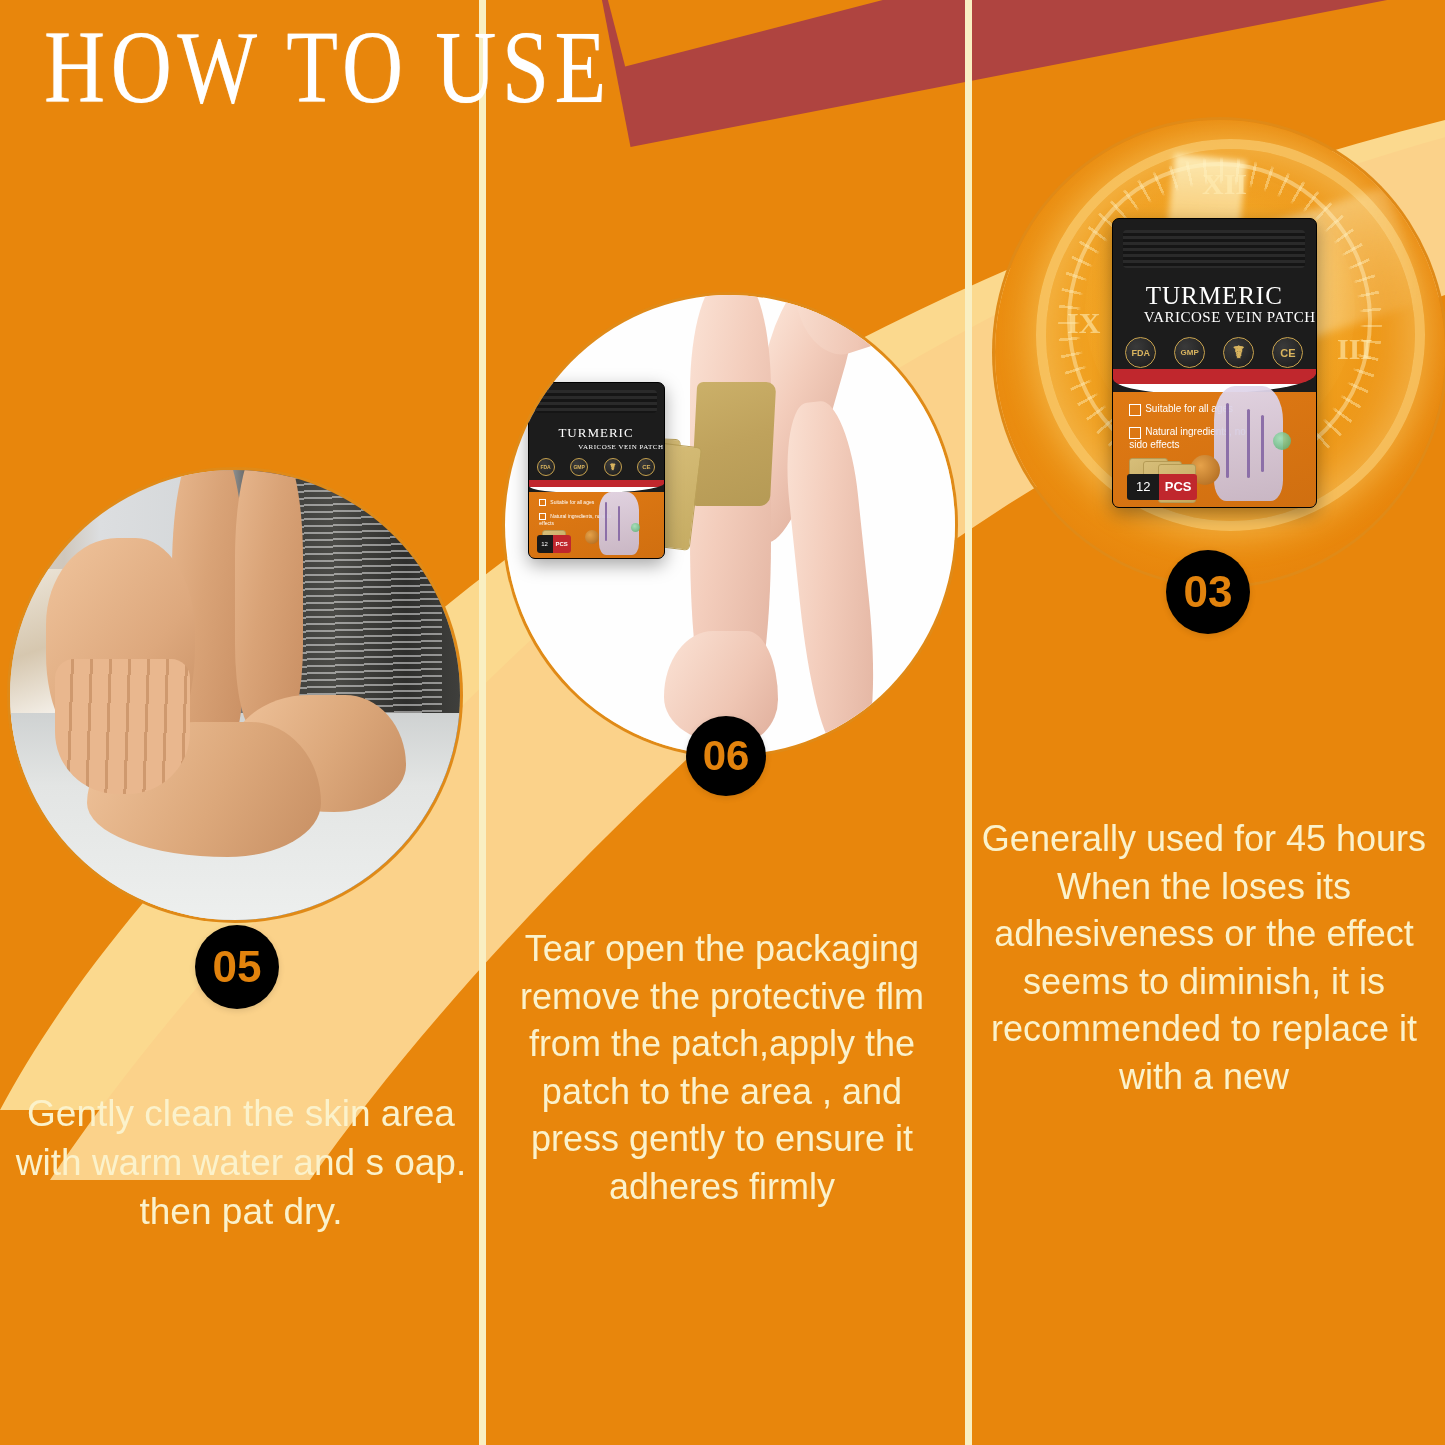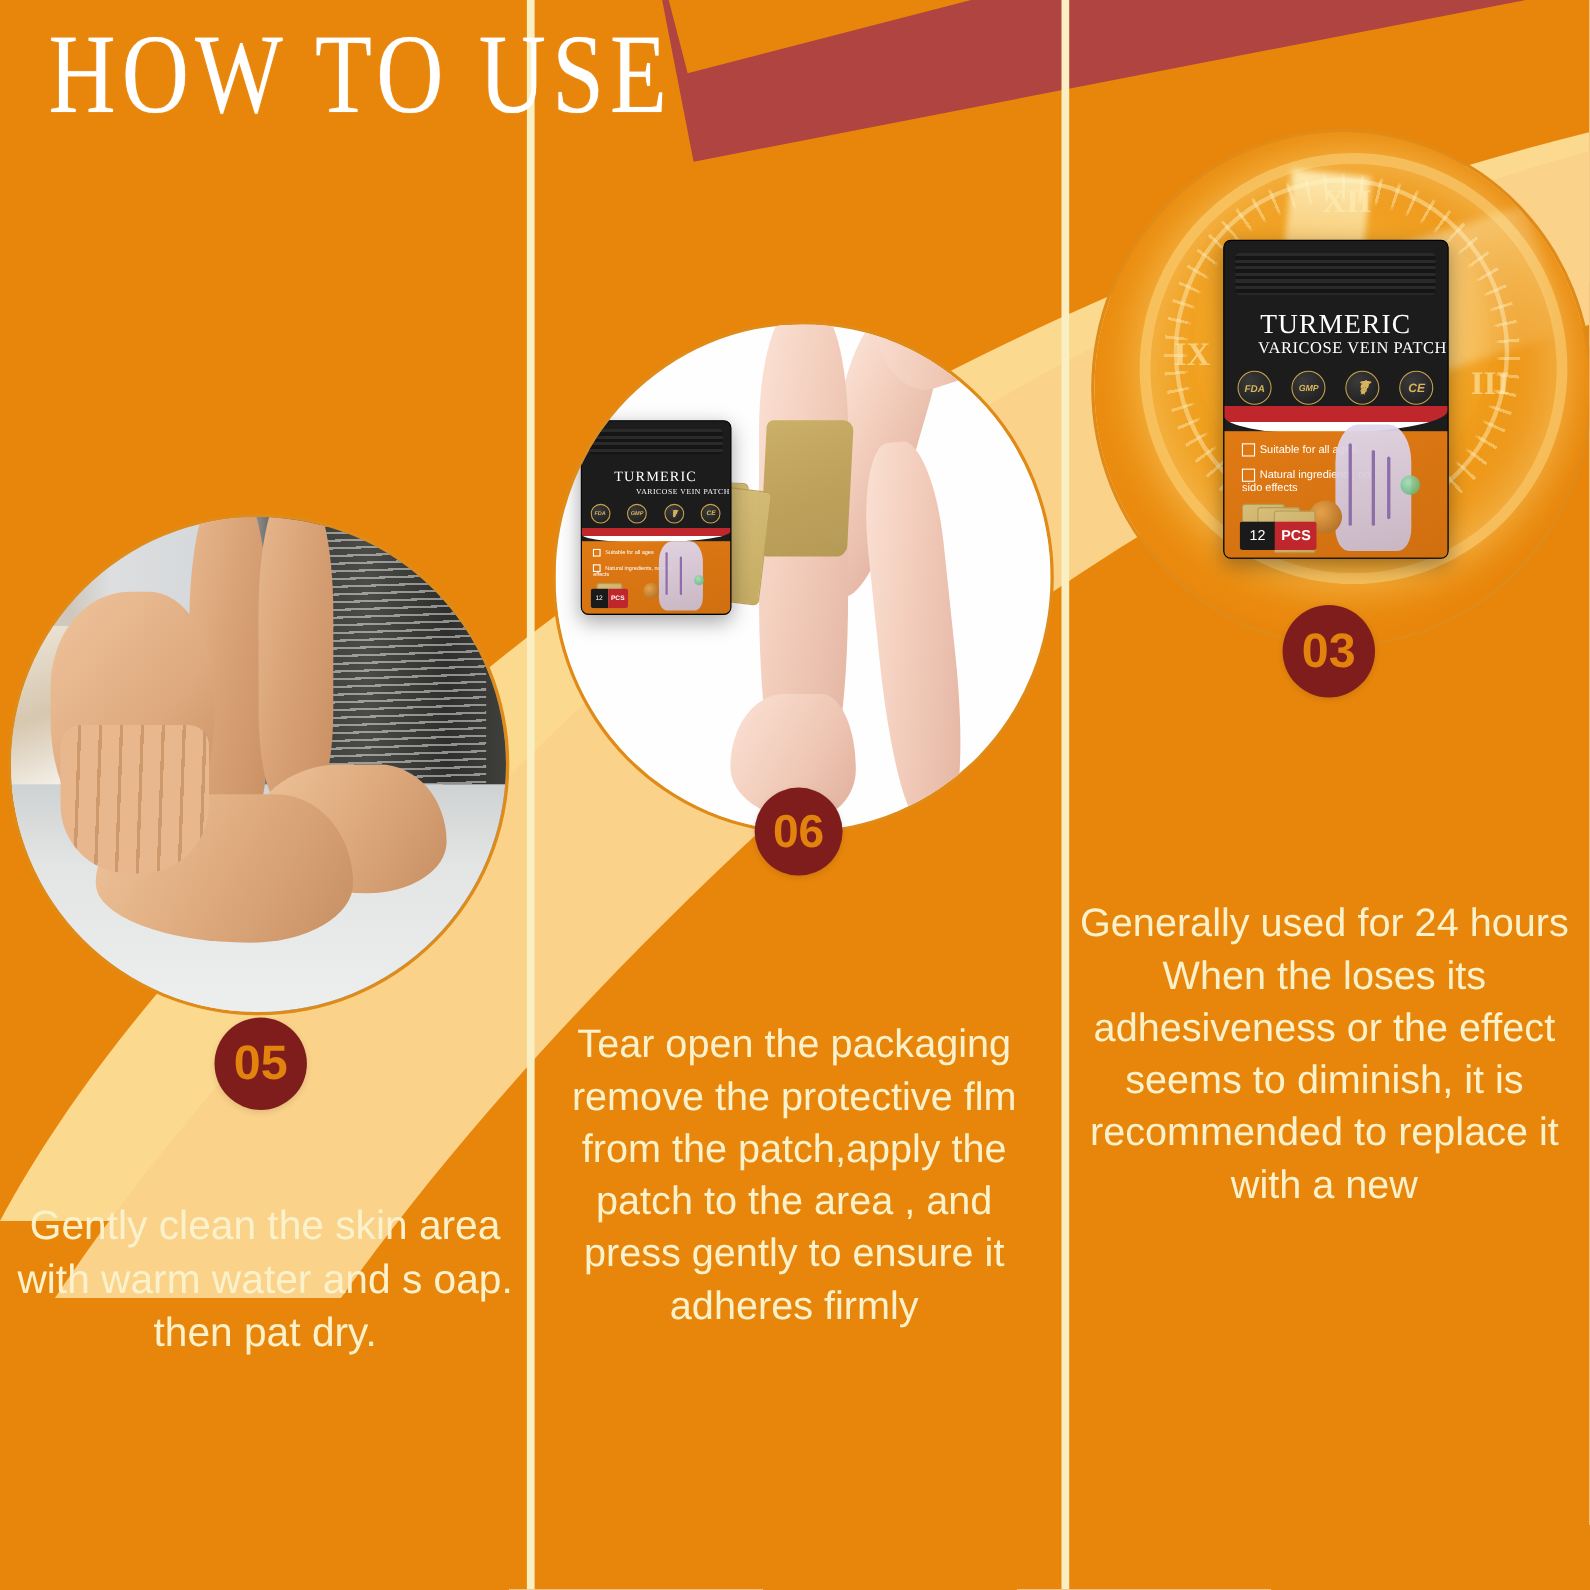--- a/index.html
+++ b/index.html
@@ -154,42 +154,42 @@
        background:repeating-linear-gradient(180deg,#2A2A2A 0 3px,#151515 3px 6px);
        border-radius:4px;}
   .pkg-title{position:absolute;left:0;right:0;text-align:center;color:#FFF;
        font-family:"Liberation Serif",serif;letter-spacing:1px;}
   .pkg-sub{position:absolute;left:0;right:0;text-align:right;color:#FFF;
        font-family:"Liberation Serif",serif;letter-spacing:.5px;}
   .badges{position:absolute;left:6%;right:6%;display:flex;justify-content:space-between;align-items:center;}
   .badge{border-radius:50%;border:1px solid #C7A24E;color:#D9B45E;
        display:flex;align-items:center;justify-content:center;
        font-family:"Liberation Sans",sans-serif;font-weight:700;
-       background:radial-gradient(circle at 35% 30%,#3A3A3A,#1A1A1A);font-style:italic;}
+       background:radial-gradient(circle at 35% 30%,#3A3A3A,#1A1A1A);}
   .pkg-wave{position:absolute;left:0;right:0;}
   .pkg-lower{position:absolute;left:0;right:0;bottom:0;
        background:linear-gradient(160deg,#E07A14 0%,#D06F10 100%);}
   .pkg-chk{position:absolute;color:#FFF;font-family:"Liberation Sans",sans-serif;}
   .pkg-chkbox{display:inline-block;border:1.5px solid #fff;margin-right:4px;vertical-align:middle;}
   .pkg-legs{position:absolute;border-radius:30% 30% 18% 18%;
        background:linear-gradient(170deg,rgba(225,215,235,.95),rgba(200,190,215,.9));}
   .vein{position:absolute;background:#8C6FA8;border-radius:2px;}
   .pkg-pcs{position:absolute;display:flex;align-items:stretch;border-radius:3px;overflow:hidden;}
   .pcs-num{background:#1A1A1A;color:#fff;display:flex;align-items:center;justify-content:center;}
   .pcs-lbl{background:#C0272D;color:#fff;display:flex;align-items:center;justify-content:center;font-weight:700;}
   .turmeric-dot{position:absolute;border-radius:50%;
        background:radial-gradient(circle at 35% 35%,#E6A24A,#A9641B);}
   .pkg-sheet{position:absolute;background:linear-gradient(150deg,#D7BE79,#C3A85F);border:1px solid #B59B55;border-radius:3px;}
   .green-dot{position:absolute;border-radius:50%;background:radial-gradient(circle at 40% 35%,#9FE3B5,#4FA86B);opacity:.85;}
 
   
   .numbadge{
     position:absolute;
     border-radius:50%;
-    background:#7f1d1d;
+    background:#000000;
     display:flex;align-items:center;justify-content:center;
     color:#E2830D;
     font-family:"Liberation Sans",sans-serif;
     font-weight:700;
     box-shadow:0 2px 6px rgba(0,0,0,.12);
   }
   .n1{left:195px;top:925px;width:84px;height:84px;font-size:44px;}
   .n2{left:686px;top:716px;width:80px;height:80px;font-size:42px;}
   .n3{left:1166px;top:550px;width:84px;height:84px;font-size:44px;}
 
@@ -355,15 +355,15 @@
       </div>
     </div>
   </div>
 
   <div class="numbadge n1">05</div>
   <div class="numbadge n2">06</div>
   <div class="numbadge n3">03</div>
 
   <div class="steptext t1">Gently clean the skin area with warm water and s oap. then pat dry.</div>
   <div class="steptext t2">Tear open the packaging remove the protective flm from the patch,apply the patch to the area , and press gently to ensure it adheres firmly</div>
-  <div class="steptext t3">Generally used for 24 hours When the loses its adhesiveness or the effect seems to diminish, it is recommended to replace it with a new</div>
+  <div class="steptext t3">Generally used for 45 hours When the loses its adhesiveness or the effect seems to diminish, it is recommended to replace it with a new</div>
 
 </div>
 
 </body></html>

